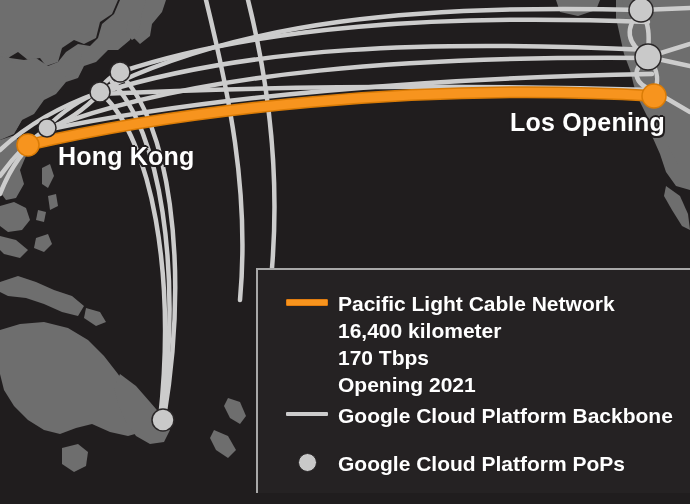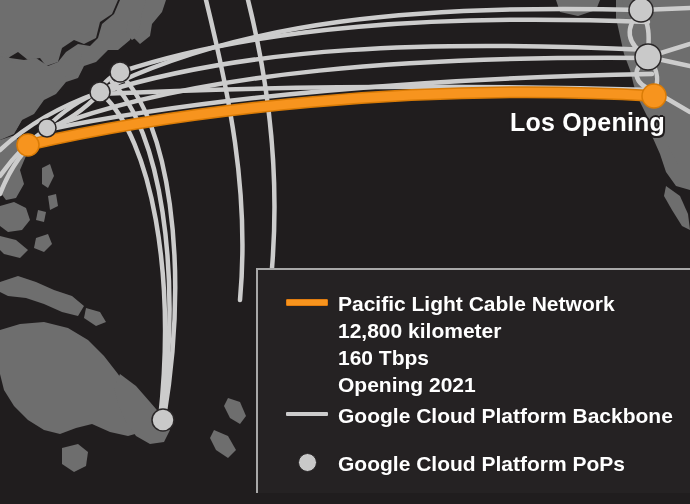--- a/index.html
+++ b/index.html
@@ -221,34 +221,35 @@
         <circle cx="163" cy="420" r="11" fill="#c9c9c9" stroke="#2a2728" stroke-width="1.5"></circle>
       </g>
 
       <g>
         <circle cx="28" cy="145" r="11" fill="#f7941e" stroke="#d97b06" stroke-width="1.5"></circle>
         <circle cx="654" cy="96" r="12" fill="#f7941e" stroke="#d97b06" stroke-width="1.5"></circle>
       </g>
     </g>
   </svg>
 
+  <div class="city-label" id="label-hong-kong">Hong Kong</div>
 
   <div class="city-label" id="label-los-angeles">Los Opening</div>
 
   <div id="legend">
     <div id="legend-inner">
 
       <div class="legend-row" id="legend-row-cable">
         <div class="swatch-wrap">
           <span class="swatch-line orange"></span>
         </div>
         <div>
           <div class="legend-text">Pacific Light Cable Network</div>
-          <div class="legend-text">12,800 kilometer</div>
-          <div class="legend-text">160 Tbps</div>
+          <div class="legend-text">16,400 kilometer</div>
+          <div class="legend-text">170 Tbps</div>
           <div class="legend-text">Opening 2021</div>
         </div>
       </div>
 
       <div class="legend-row" id="legend-row-backbone">
         <div class="swatch-wrap">
           <span class="swatch-line gray"></span>
         </div>
         <div class="legend-text">Google Cloud Platform Backbone</div>
       </div>

